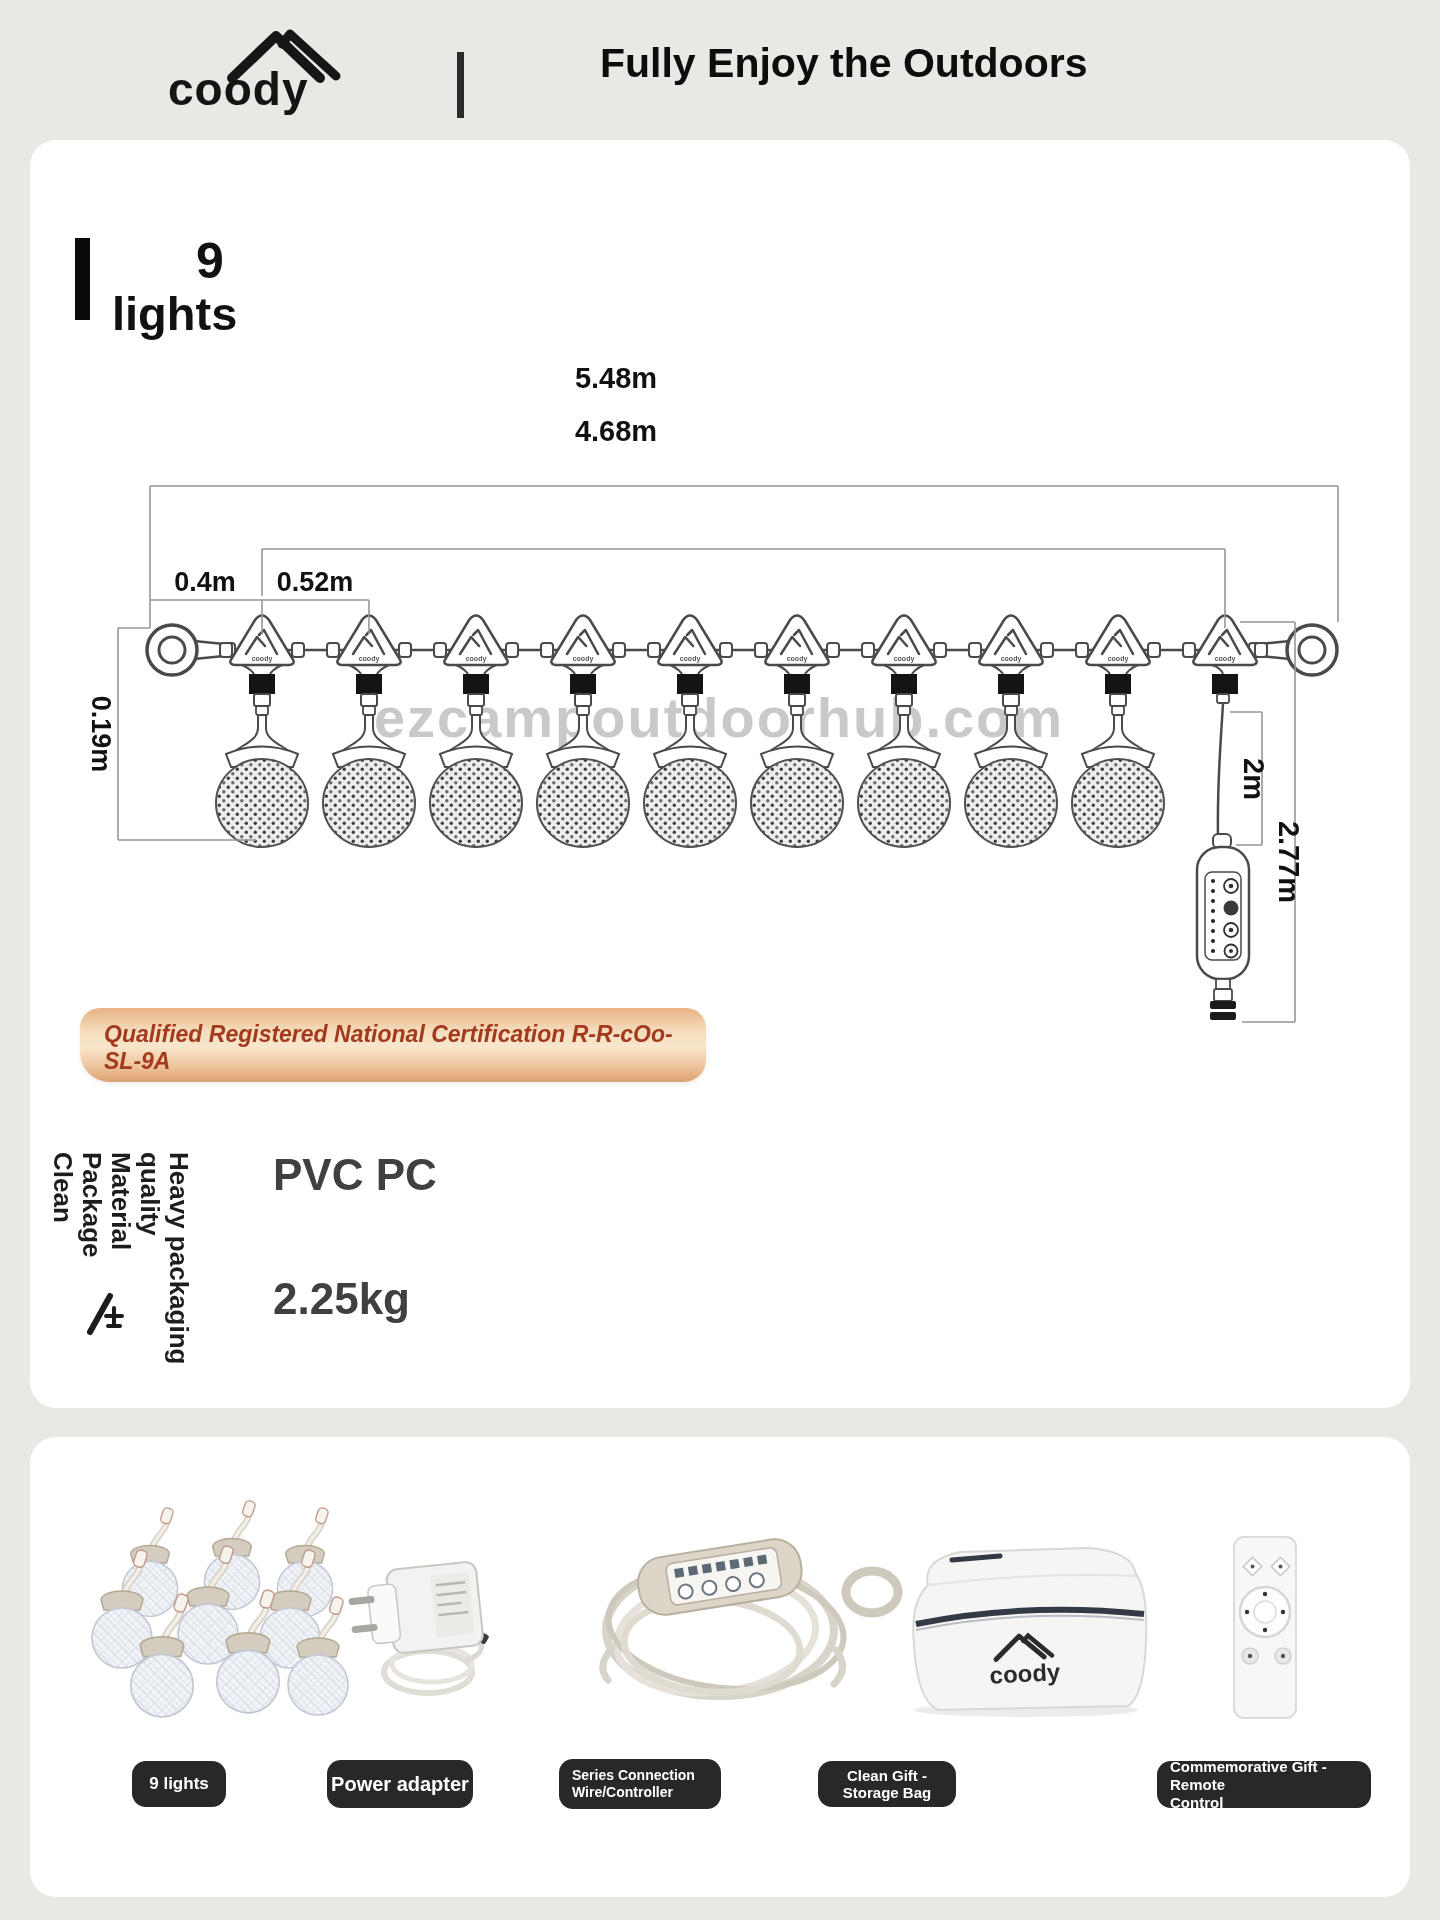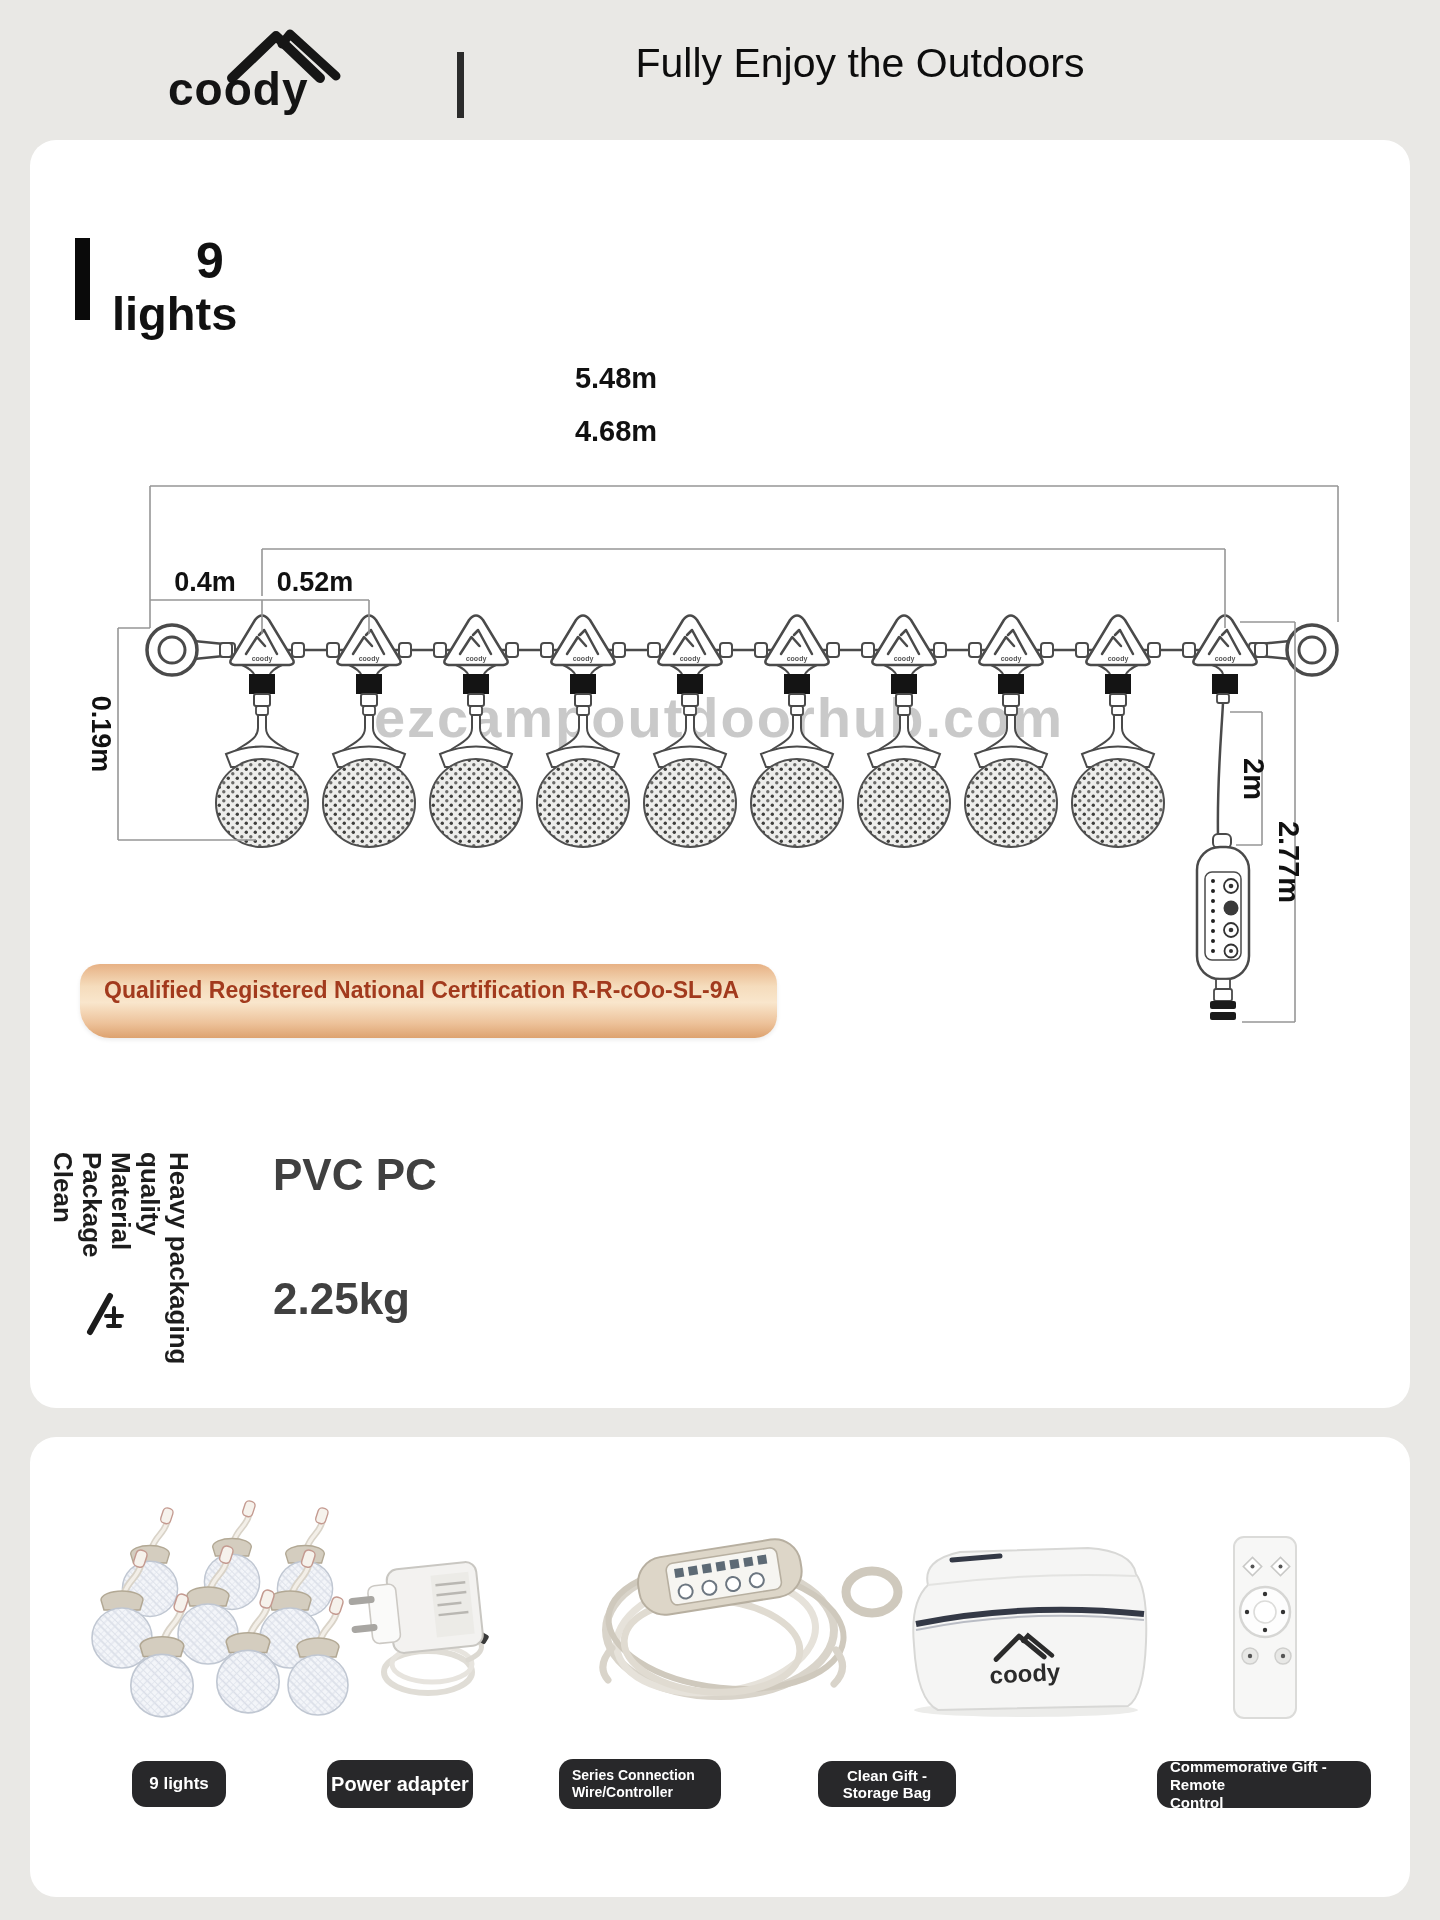--- a/index.html
+++ b/index.html
@@ -3,29 +3,29 @@
 <meta charset="utf-8">
 <style>
   html,body{margin:0;padding:0;}
   body{font-family:"Liberation Sans",sans-serif;background:#d9d8d6;}
   #page{position:relative;width:1440px;height:1920px;background:#e9e8e5;overflow:hidden;margin:0 auto;}
   .abs{position:absolute;}
   .card{position:absolute;background:#ffffff;border-radius:26px;}
   
   .brand-word{position:absolute;left:168px;top:62px;width:200px;font-size:46px;font-weight:bold;letter-spacing:1px;color:#141414;}
   .divider{position:absolute;left:457px;top:52px;width:7px;height:66px;background:#2b2b2b;}
-  .tagline{position:absolute;left:600px;top:40px;width:520px;text-align:center;font-size:41px;font-weight:normal;color:#0d0d0d;}
+  .tagline{position:absolute;left:600px;top:40px;width:520px;text-align:left;font-size:41px;font-weight:bold;color:#0d0d0d;}
   
   .hero-bar{position:absolute;left:75px;top:238px;width:15px;height:82px;background:#0a0a0a;}
   .hero-count{position:absolute;left:196px;top:232px;font-size:50px;font-weight:bold;color:#111;}
   .hero-word{position:absolute;left:112px;top:286px;font-size:47px;font-weight:bold;color:#111;}
   
-  .badge{position:absolute;left:80px;top:964px;width:697px;height:74px;border-radius:20px 20px 22px 30px;
+  .badge{position:absolute;left:80px;top:1008px;width:626px;height:74px;border-radius:20px 20px 22px 30px;
     background:linear-gradient(180deg,#e7b184 0%,#f5dcbc 30%,#f9e6cc 52%,#edc29a 80%,#dda26f 100%);
-    box-shadow:0 2px 4px rgba(0,0,0,0.08);}
+    box-shadow:0 2px 4px rgba(0,0,0,0.08);font-style:italic;}
   .badge span{display:block;padding:13px 0 0 24px;font-size:23px;font-weight:bold;color:#a23a1d;}
   
   .spec-labels{position:absolute;left:48px;top:1152px;width:145px;height:224px;}
   .spec-labels-inner{position:absolute;left:0;top:0;width:224px;height:145px;transform-origin:0 0;
     transform:rotate(90deg) translateY(-145px);}
   .spec-labels-inner div{font-size:26px;font-weight:bold;line-height:29px;color:#1d1d1d;white-space:nowrap;}
   .spec-val{position:absolute;left:273px;font-size:44px;font-weight:bold;color:#404040;}
   
   .pill{position:absolute;background:#28282a;border-radius:14px;color:#fff;font-weight:bold;
     display:flex;flex-direction:column;justify-content:center;}

